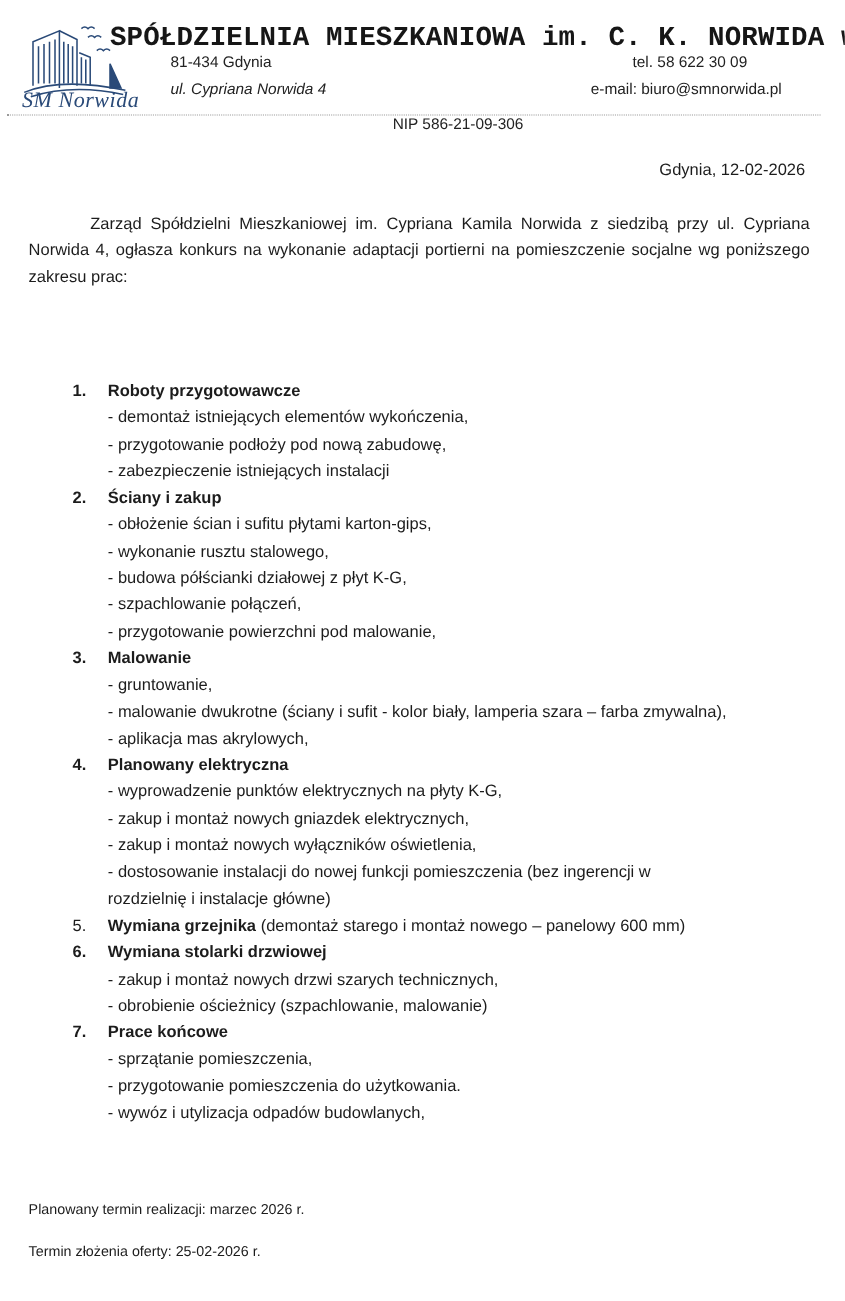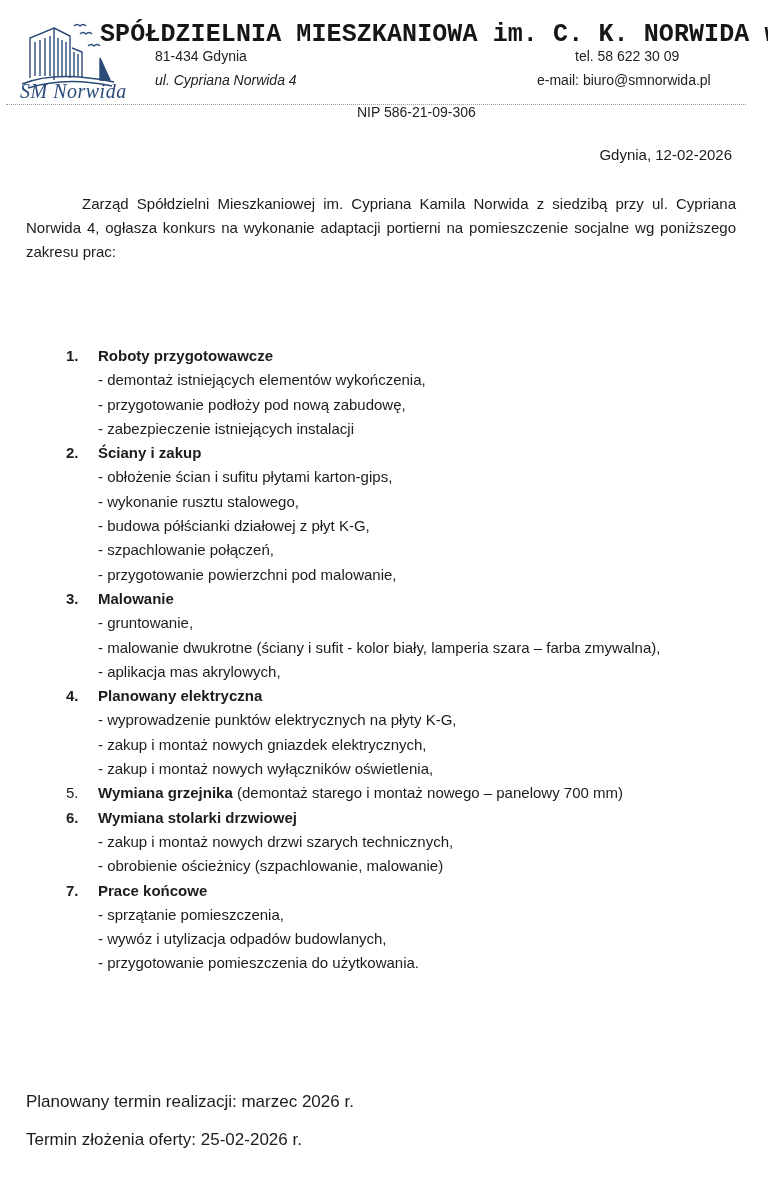--- a/index.html
+++ b/index.html
@@ -31,21 +31,21 @@
       text-indent: 56px;
     }
     .list { position: absolute; left: 66px; top: 344px; width: 680px; font-size: 15px; line-height: 24.3px; }
     .sec { display: flex; }
     .sec .num { width: 32px; font-weight: bold; }
     .sec .num.plain { font-weight: normal; }
     .sec .title { font-weight: bold; }
     .sec .title-note { font-weight: normal; }
     .item { padding-left: 32px; }
     .item.wrap { padding-right: 80px; }
-    .footer { position: absolute; left: 26px; font-size: 17px; }
+    .footer { position: absolute; left: 26px; font-size: 13px; }
   </style>
 </head>
 <body>
 
 <div>
   <svg class="logo" viewBox="0 0 110 90">
     <g fill="none" stroke="#2a4a78" stroke-width="1.4">
       <path d="M14 60 L14 20 L38 10 L38 62"></path>
       <path d="M38 10 L54 18 L54 60"></path>
       <path d="M19 24 L19 58 M24 22 L24 58 M29 20 L29 58 M34 18 L34 58"></path>
@@ -105,40 +105,41 @@
     <div class="item">- aplikacja mas akrylowych,</div>
   </div>
   <div>
     <div class="sec">
         <span class="num">4.</span>
         <span class="title">Planowany elektryczna</span>
       </div>
     <div class="item">- wyprowadzenie punktów elektrycznych na płyty K-G,</div>
     <div class="item">- zakup i montaż nowych gniazdek elektrycznych,</div>
     <div class="item">- zakup i montaż nowych wyłączników oświetlenia,</div>
+    <div class="item wrap">- dostosowanie instalacji do nowej funkcji pomieszczenia (bez ingerencji w rozdzielnię i instalacje główne)</div>
   </div>
   <div>
     <div class="sec">
         <span class="num plain">5.</span>
-        <span><span class="title">Wymiana grzejnika</span><span class="title-note"> (demontaż starego i montaż nowego – panelowy 700 mm)</span></span>
+        <span><span class="title">Wymiana grzejnika</span><span class="title-note"> (demontaż starego i montaż nowego – panelowy 600 mm)</span></span>
       </div>
   </div>
   <div>
     <div class="sec">
         <span class="num">6.</span>
         <span class="title">Wymiana stolarki drzwiowej</span>
       </div>
     <div class="item">- zakup i montaż nowych drzwi szarych technicznych,</div>
     <div class="item">- obrobienie ościeżnicy (szpachlowanie, malowanie)</div>
   </div>
   <div>
     <div class="sec">
         <span class="num">7.</span>
         <span class="title">Prace końcowe</span>
       </div>
     <div class="item">- sprzątanie pomieszczenia,</div>
+    <div class="item">- przygotowanie pomieszczenia do użytkowania.</div>
     <div class="item">- wywóz i utylizacja odpadów budowlanych,</div>
-    <div class="item">- przygotowanie pomieszczenia do użytkowania.</div>
   </div>
 </div>
 
 <div class="footer" style="top:1092px;">Planowany termin realizacji: marzec 2026 r.</div>
 <div class="footer" style="top:1130px;">Termin złożenia oferty: 25-02-2026 r.</div>
 
 </body></html>

